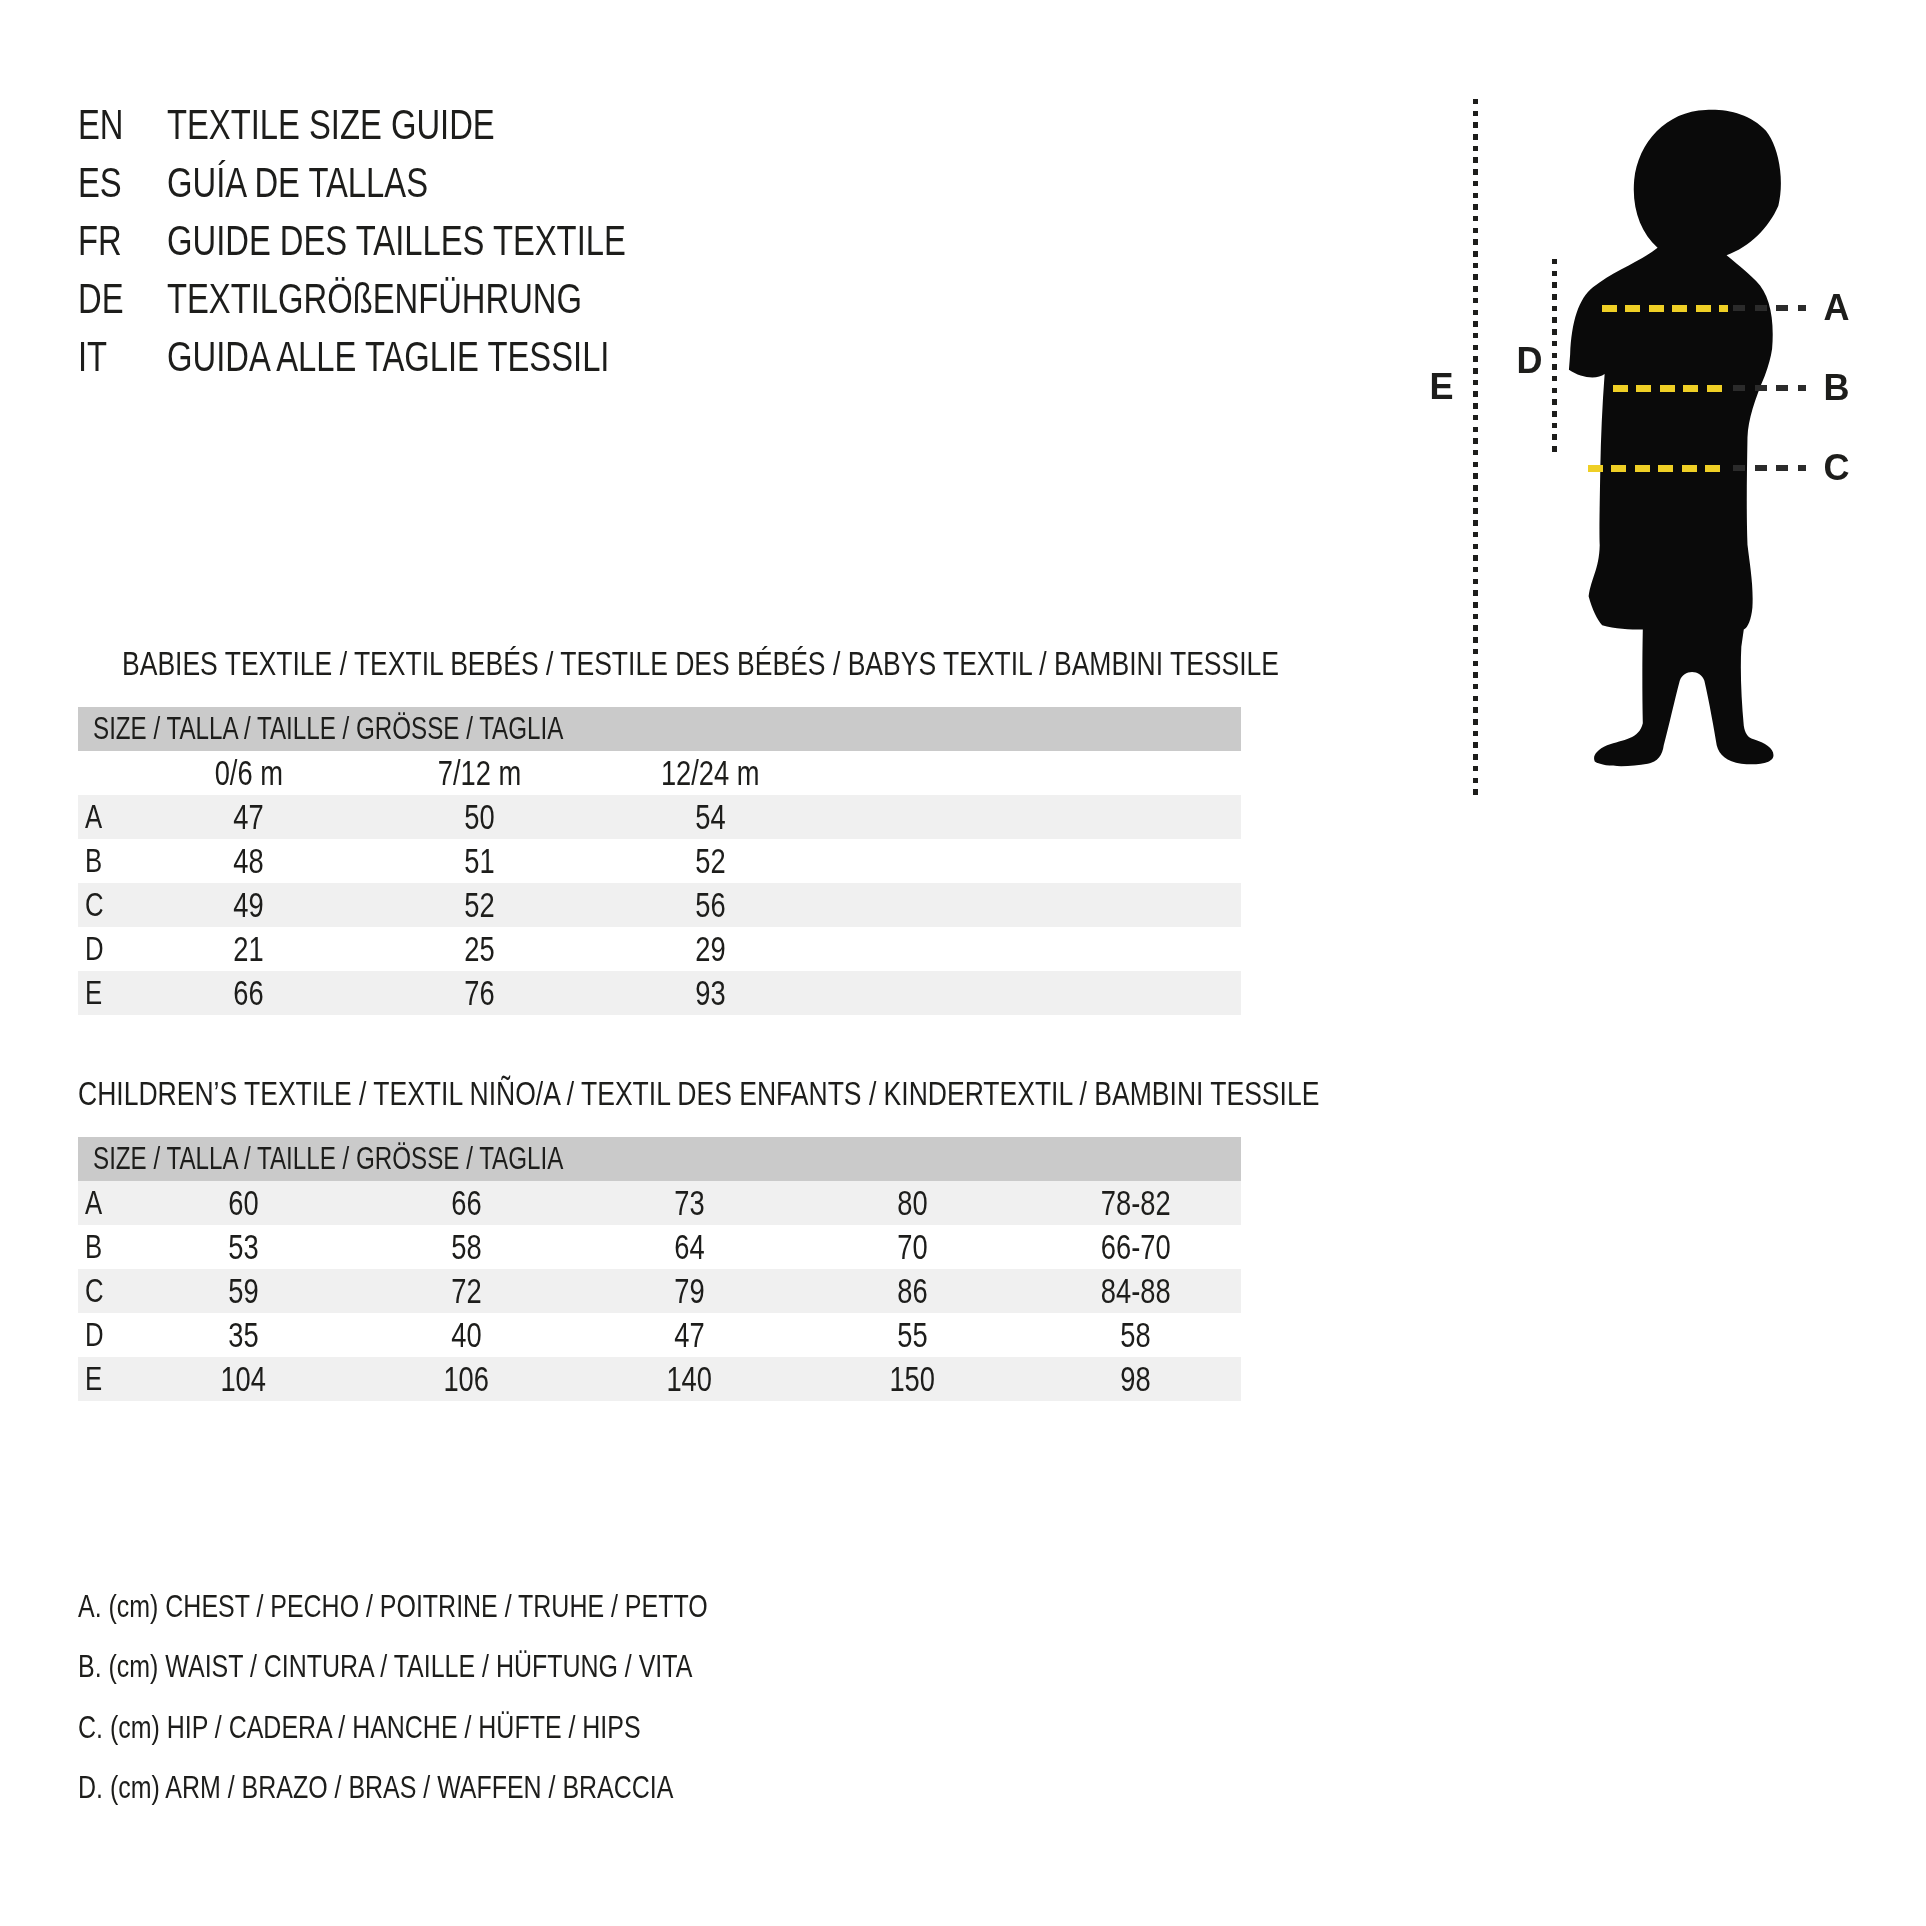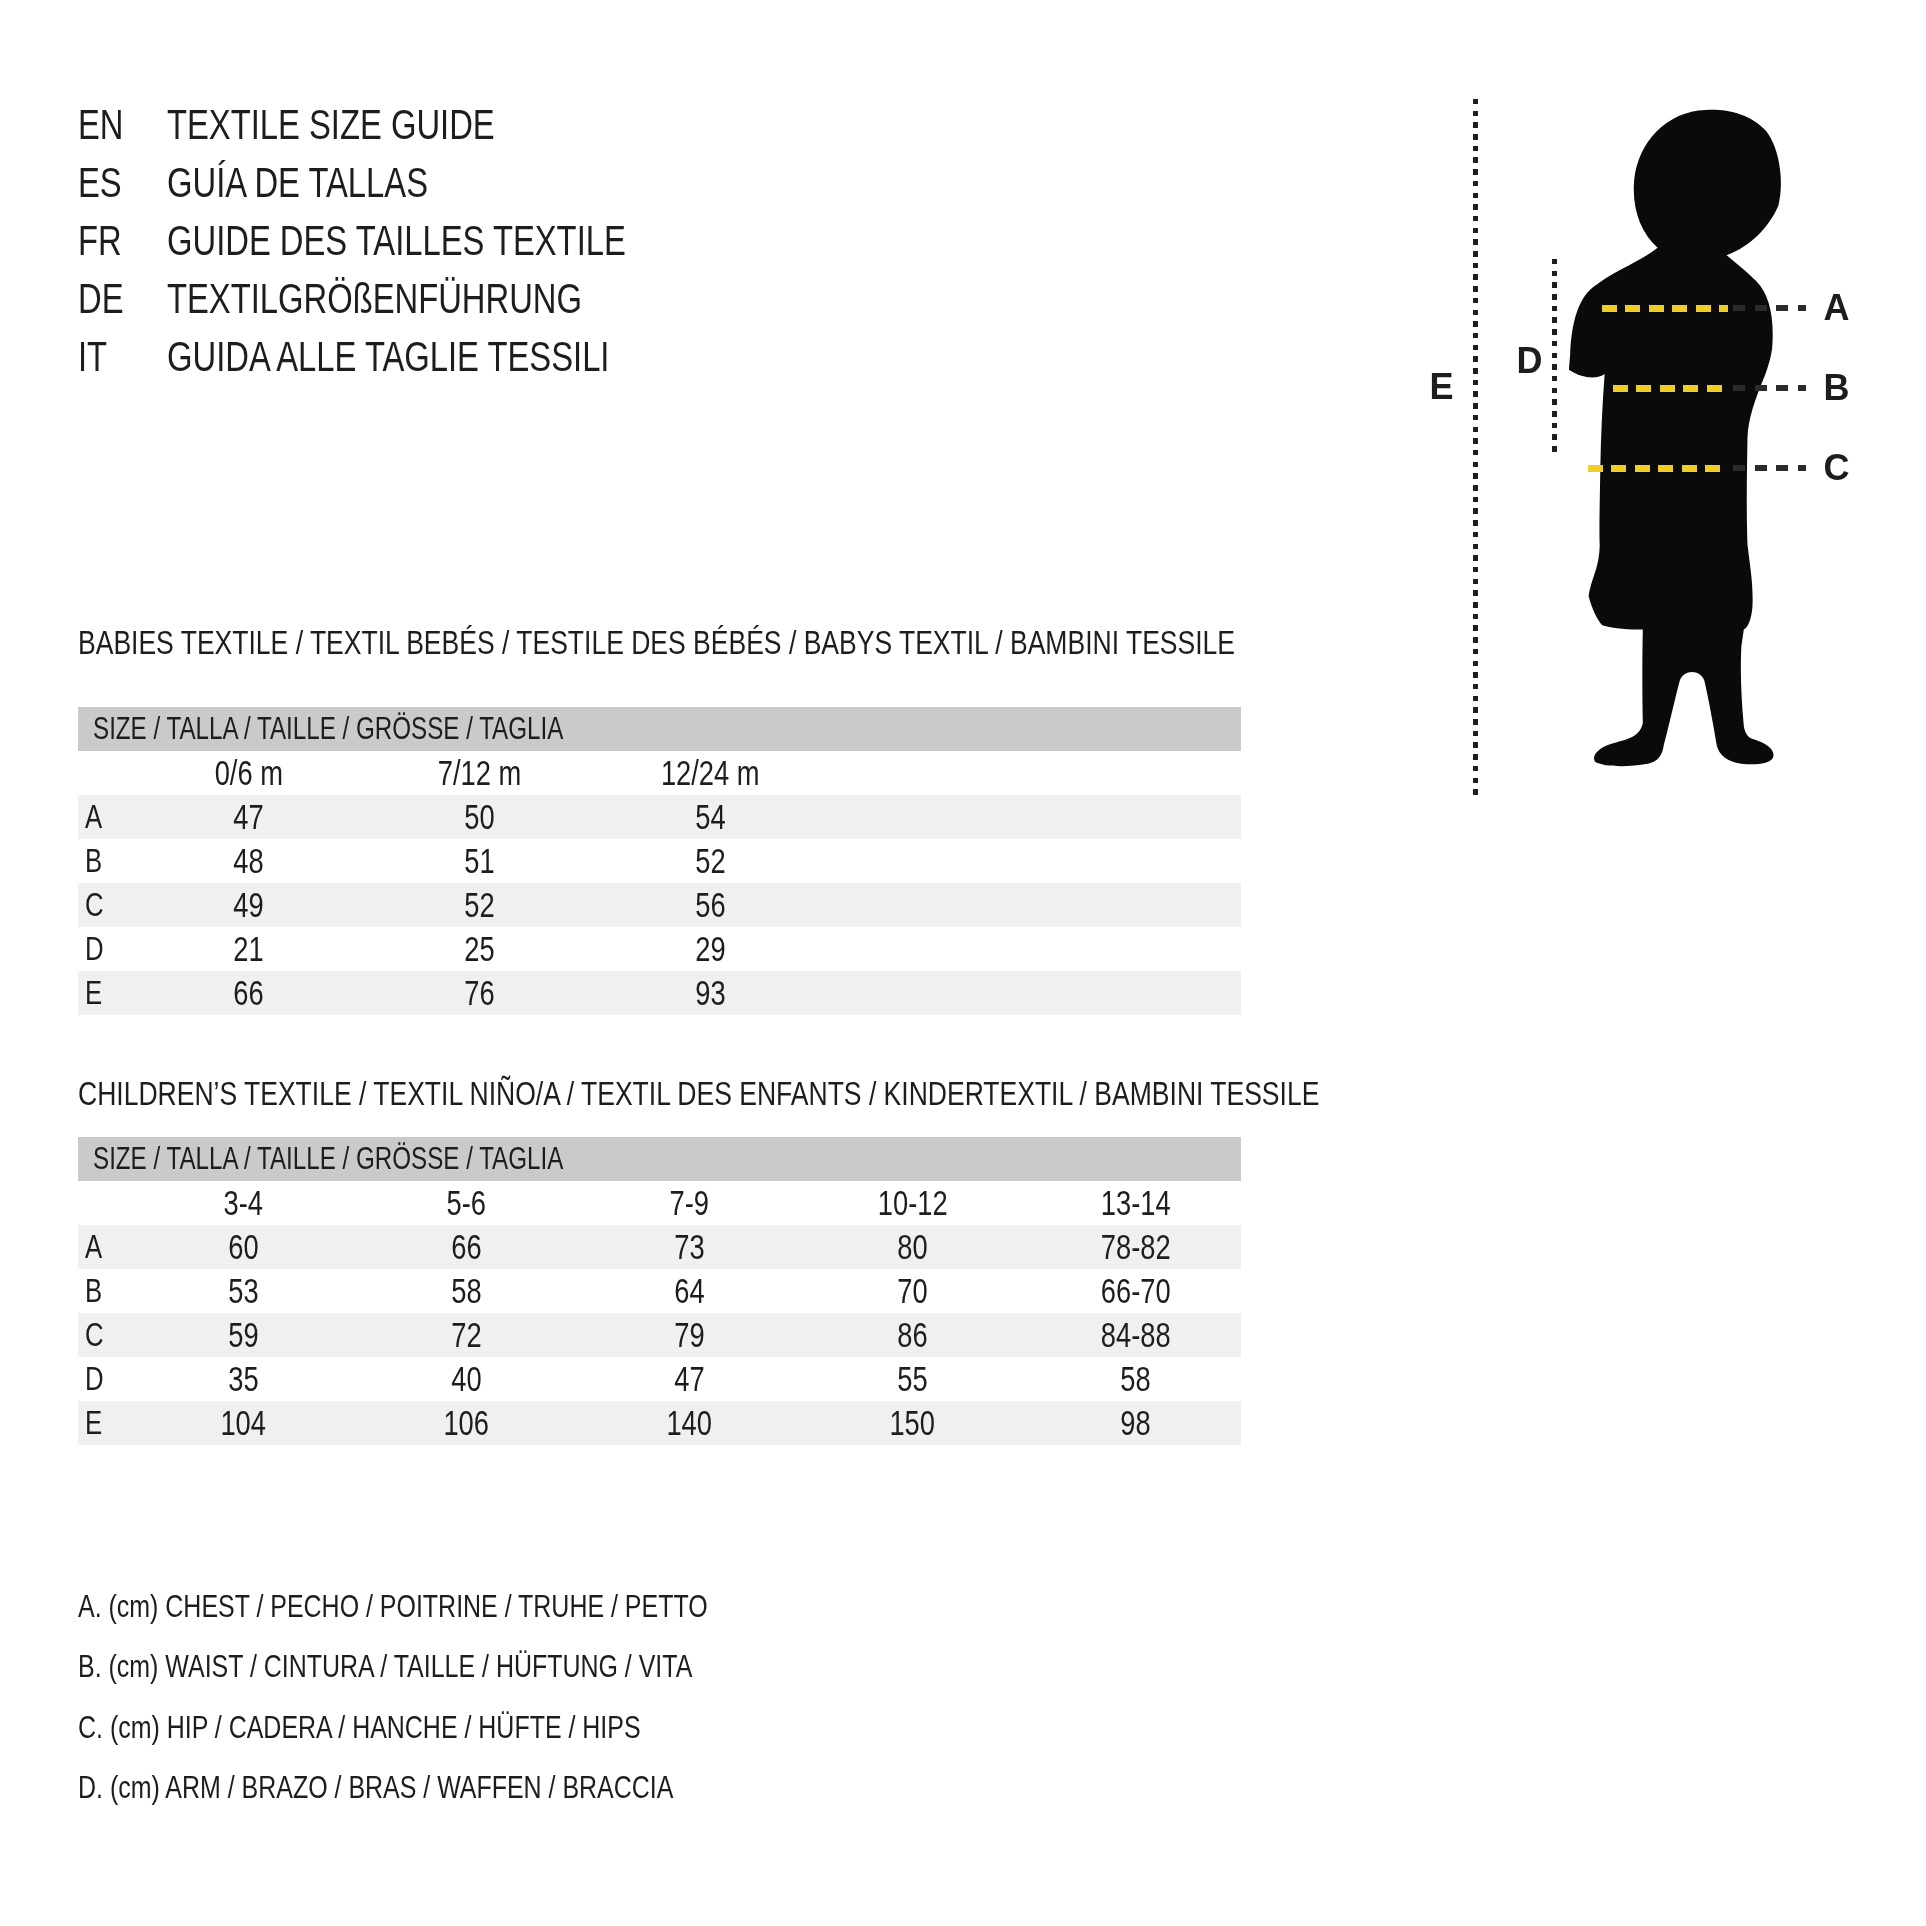--- a/index.html
+++ b/index.html
@@ -123,21 +123,21 @@
   <div class="dashd" style="left:1733px; top:385px; width:73px;"></div>
   <div class="dashy" style="left:1588px; top:465px; width:140px;"></div>
   <div class="dashd" style="left:1733px; top:465px; width:73px;"></div>
 
   <div class="flabel" style="left:1812px; top:290px;">A</div>
   <div class="flabel" style="left:1812px; top:370px;">B</div>
   <div class="flabel" style="left:1812px; top:450px;">C</div>
   <div class="flabel" style="left:1505px; top:343px;">D</div>
   <div class="flabel" style="left:1417px; top:369px;">E</div>
 
-  <div class="stitle" style="top:624px;">
+  <div class="stitle" style="top:645px;margin-left:44px;">
     <span class="cx oxl">BABIES TEXTILE / TEXTIL BEBÉS / TESTILE DES BÉBÉS / BABYS TEXTIL / BAMBINI TESSILE</span>
   </div>
 
   <div class="tbl" style="top:707px;">
     <div class="tbar">
       <span class="cx oxl">SIZE / TALLA / TAILLE / GRÖSSE / TAGLIA</span>
     </div>
     <div class="trow">
       <span class="lab"></span>
       <span class="cell"><span class="cx">0/6 m</span></span>
@@ -176,28 +176,20 @@
     </div>
   </div>
 
   <div class="stitle" style="top:1075px;">
     <span class="cx oxl">CHILDREN’S TEXTILE / TEXTIL NIÑO/A / TEXTIL DES ENFANTS / KINDERTEXTIL / BAMBINI TESSILE</span>
   </div>
 
   <div class="tbl" style="top:1137px;">
     <div class="tbar">
       <span class="cx oxl">SIZE / TALLA / TAILLE / GRÖSSE / TAGLIA</span>
-    </div>
-    <div class="trow">
-      <span class="lab"></span>
-      <span class="cell"><span class="cx">3-4</span></span>
-      <span class="cell"><span class="cx">5-6</span></span>
-      <span class="cell"><span class="cx">7-9</span></span>
-      <span class="cell"><span class="cx">10-12</span></span>
-      <span class="cell"><span class="cx">13-14</span></span>
     </div>
     <div class="trow stripe">
       <span class="lab"><span class="cx oxl">A</span></span>
       <span class="cell"><span class="cx">60</span></span>
       <span class="cell"><span class="cx">66</span></span>
       <span class="cell"><span class="cx">73</span></span>
       <span class="cell"><span class="cx">80</span></span>
       <span class="cell"><span class="cx">78-82</span></span>
     </div>
     <div class="trow">

